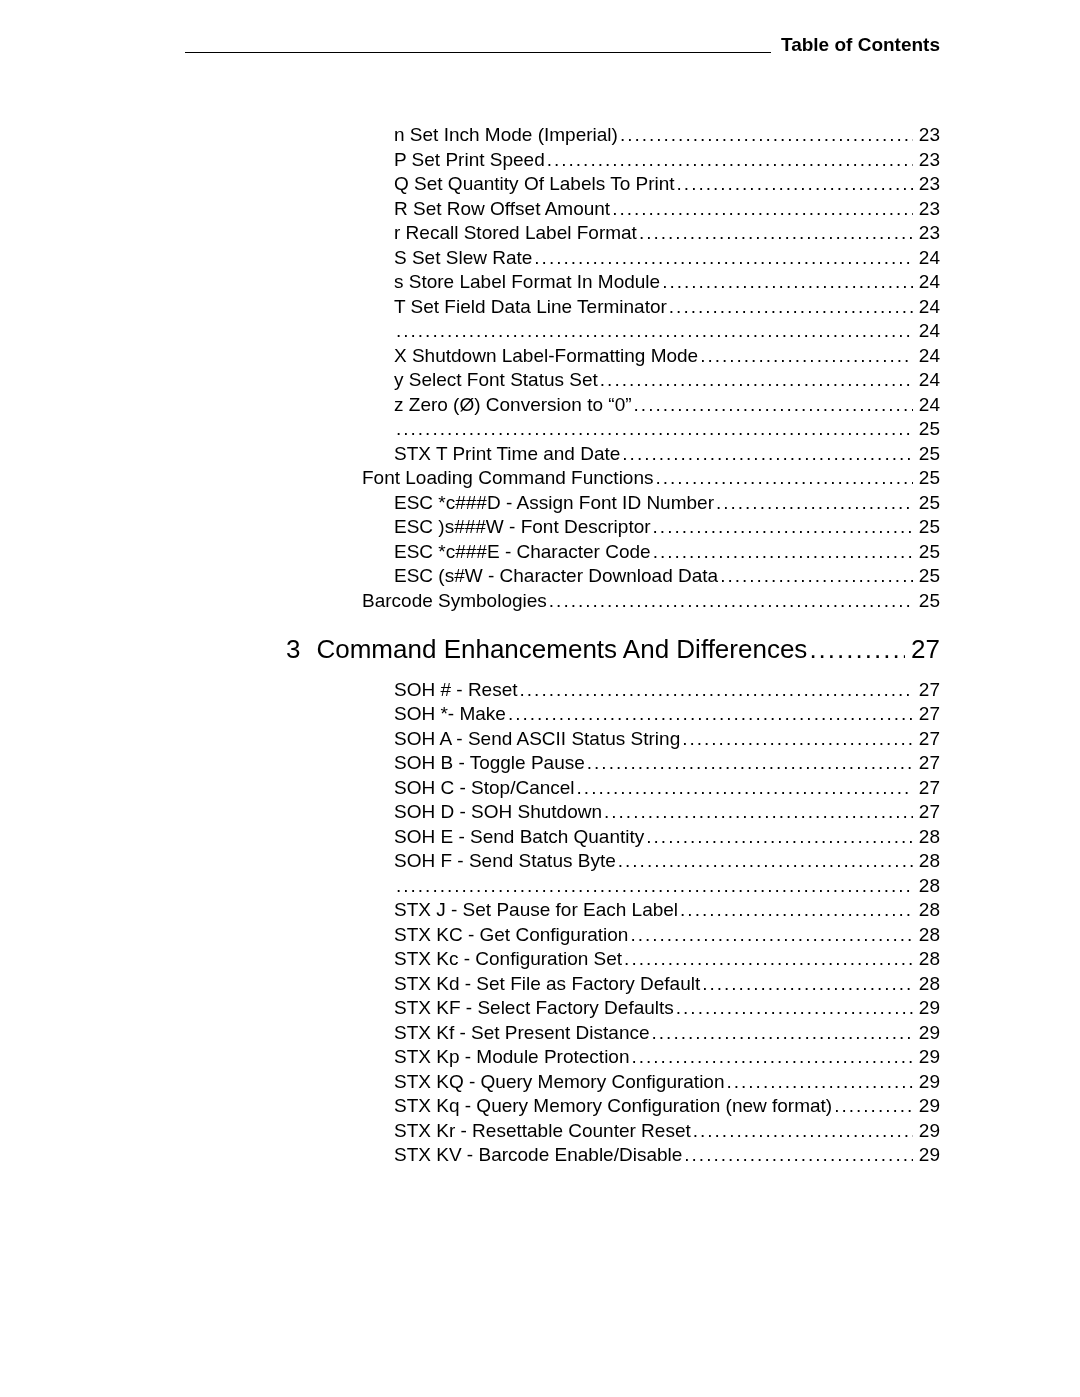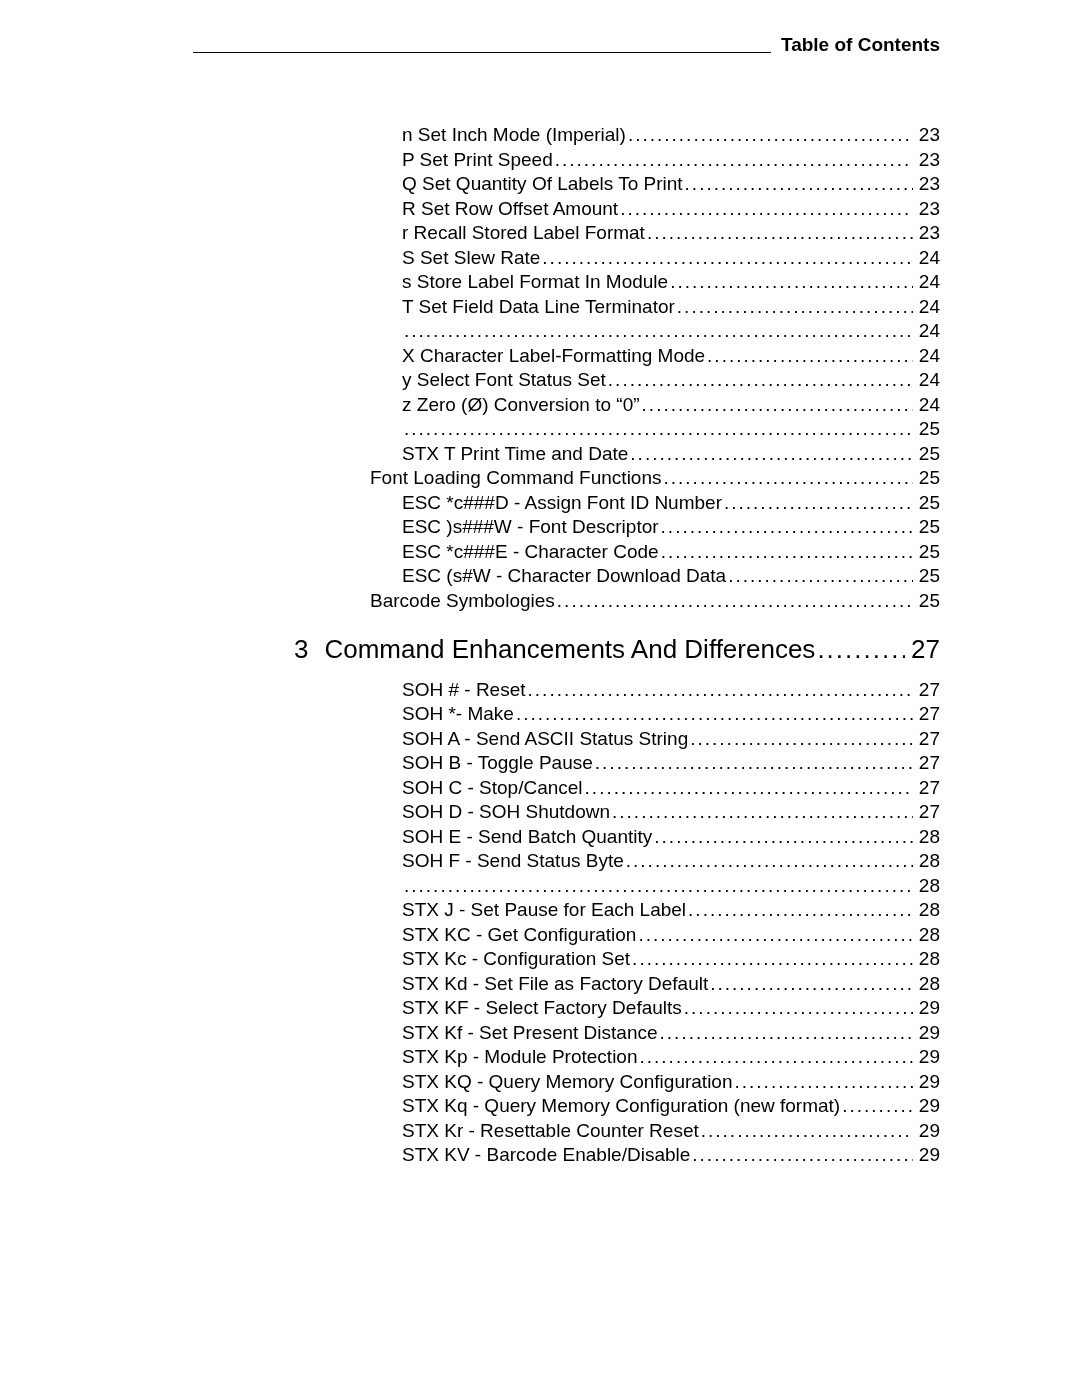--- a/index.html
+++ b/index.html
@@ -6,21 +6,21 @@
     margin: 0;
     padding: 0;
     background: #fff;
     font-family: Arial, Helvetica, sans-serif;
     color: #000;
   }
   .page {
     width: 1080px;
     height: 1397px;
     box-sizing: border-box;
-    padding: 40px 0 0 8px;
+    padding: 40px 0 0 0;
     position: relative;
   }
   .header-rule-area {
     margin: 0 140px 0 185px;
   }
   .header-rule {
     border-top: 1.4px solid #000;
     height: 0;
     margin-top: 12px;
   }
@@ -123,21 +123,21 @@
         <div class="toc-entry lvl2">
           <span class="label">T Set Field Data Line Terminator</span>
           <span class="leaders"></span>
           <span class="pg">24</span>
         </div>
         <div class="toc-entry lvl2">
           <span class="leaders"></span>
           <span class="pg">24</span>
         </div>
         <div class="toc-entry lvl2">
-          <span class="label">X Character Label-Formatting Mode</span>
+          <span class="label">X Shutdown Label-Formatting Mode</span>
           <span class="leaders"></span>
           <span class="pg">24</span>
         </div>
         <div class="toc-entry lvl2">
           <span class="label">y Select Font Status Set</span>
           <span class="leaders"></span>
           <span class="pg">24</span>
         </div>
         <div class="toc-entry lvl2">
           <span class="label">z Zero (Ø) Conversion to “0”</span>

